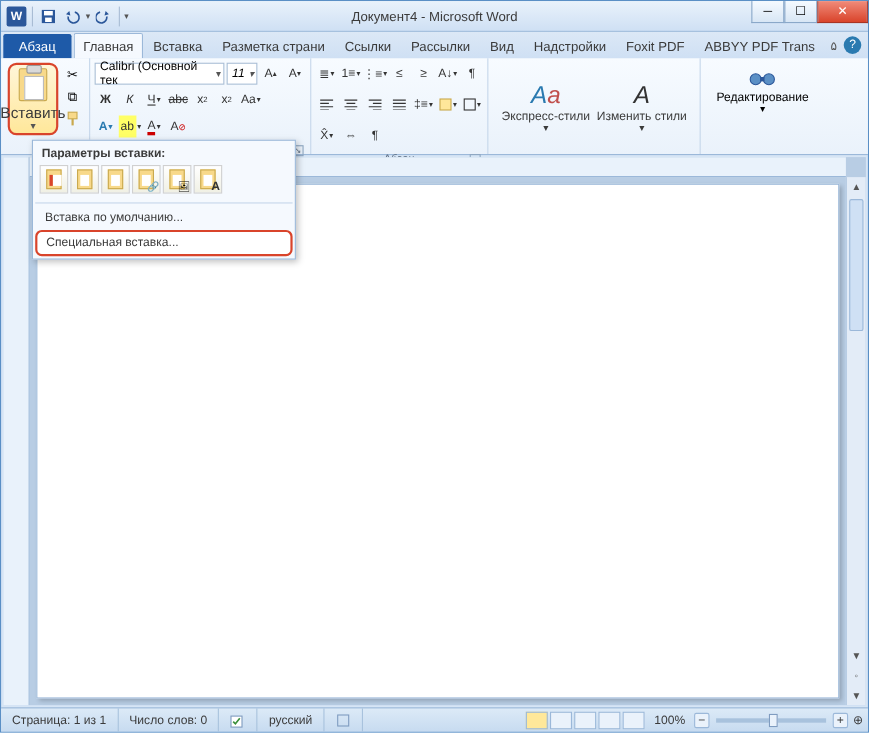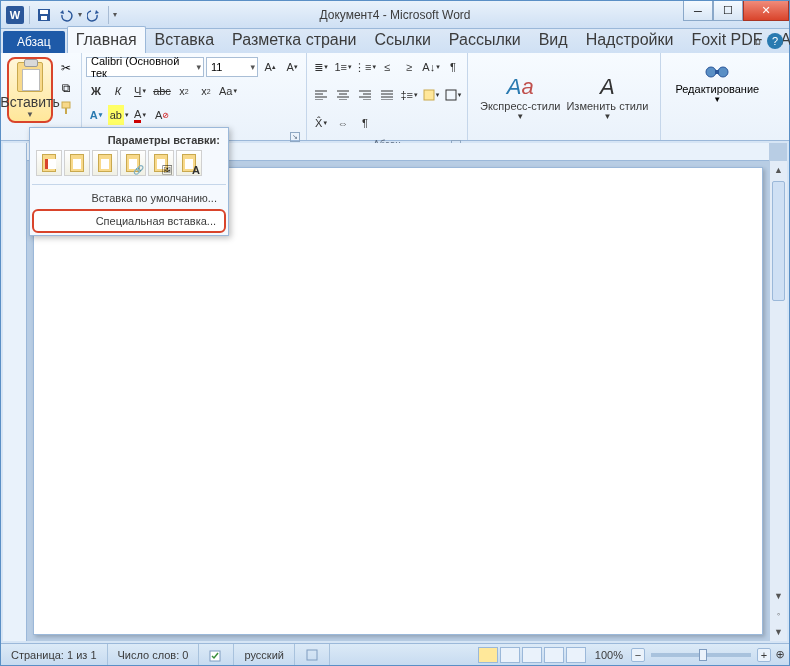--- a/index.html
+++ b/index.html
@@ -13,21 +13,21 @@
 .word-logo { width: 18px; height: 18px; background: #2b579a; color: #fff; font-size: 11px; font-weight: bold; display: flex; align-items: center; justify-content: center; border-radius: 2px; }
 .qat-sep { width: 1px; height: 18px; background: #a8bcd4; margin: 0 2px; }
 .title-text { position: absolute; left: 50%; transform: translateX(-50%); font-size: 12px; color: #3b3b3b; }
 .win-controls { position: absolute; right: 0; top: 0; display: flex; height: 20px; }
 .win-btn { width: 30px; height: 20px; display: flex; align-items: center; justify-content: center; font-size: 11px; border: 1px solid #8aa8c9; border-top: none; background: linear-gradient(#f5faff,#d8e6f5); }
 .win-btn.close { background: linear-gradient(#f08b7a,#d9442b); color: #fff; width: 46px; border-color: #a83424; }
 
 
 .tabstrip { height: 24px; display: flex; align-items: flex-end; background: linear-gradient(#dce8f6,#cfe0f4); padding-left: 2px; position: relative; }
 .file-tab { background: #1e5aa8; color: #fff; padding: 4px 14px; font-size: 12px; border-radius: 2px 2px 0 0; margin-right: 2px; }
-.tab { padding: 4px 8px; font-size: 16px; color: #3b3b3b; border: 1px solid transparent; border-bottom: none; white-space: nowrap; }
+.tab { padding: 4px 8px; font-size: 12px; color: #3b3b3b; border: 1px solid transparent; border-bottom: none; white-space: nowrap; }
 .tab.active { background: #f5f9fe; border-color: #9bb8d9; border-radius: 2px 2px 0 0; }
 .tabstrip .help { position: absolute; right: 6px; top: 4px; width: 16px; height: 16px; background: #2a7ab0; color: #fff; border-radius: 50%; font-size: 11px; display: flex; align-items: center; justify-content: center; }
 .tabstrip .collapse { position: absolute; right: 28px; top: 6px; font-size: 11px; color: #555; }
 
 
 .ribbon { height: 88px; background: linear-gradient(#f7fbff,#eaf2fb); border-bottom: 1px solid #9bb8d9; display: flex; position: relative; }
 .group { border-right: 1px solid #c5d6ea; padding: 2px 4px 0 4px; display: flex; flex-direction: column; height: 100%; }
 .group-body { flex: 1; display: flex; align-items: flex-start; }
 .group-label { font-size: 10px; color: #5a6b80; text-align: center; padding: 2px 0 4px 0; position: relative; }
 .group-label .dialog-launcher { position: absolute; right: 2px; bottom: 4px; width: 10px; height: 10px; border: 1px solid #8fa8c3; font-size: 7px; display: flex; align-items: center; justify-content: center; color: #5a6b80; }
@@ -40,21 +40,21 @@
 .paste-label { font-size: 14px; color: #3b3b3b; margin-top: 2px; }
 .paste-drop { font-size: 8px; color: #555; }
 .clip-side { display: flex; flex-direction: column; gap: 2px; padding: 4px 2px; }
 .clip-mini { width: 18px; height: 18px; display: flex; align-items: center; justify-content: center; font-size: 12px; }
 
 
 .font-row { display: flex; gap: 2px; align-items: flex-end; margin-bottom: 4px; }
 .combo { height: 20px; border: 1px solid #a9bed6; background: #fff; font-size: 11px; display: flex; align-items: center; padding: 0 14px 0 4px; position: relative; }
 .combo::after { content: "▾"; position: absolute; right: 2px; font-size: 9px; color: #555; }
 .font-name { width: 118px; }
-.font-size { width: 52px; }
+.font-size { width: 28px; font-style: italic; }
 .btn-mini { width: 20px; height: 20px; display: flex; align-items: center; justify-content: center; font-size: 11px; color: #333; border: 1px solid transparent; }
 .btn-mini.drop::after { content: "▾"; font-size: 7px; margin-left: 1px; }
 
 
 .para-col { display: flex; flex-direction: column; gap: 4px; }
 
 
 .styles-body { display: flex; align-items: center; gap: 6px; padding: 4px 8px; }
 .style-big { display: flex; flex-direction: column; align-items: center; font-size: 11px; color: #3b3b3b; }
 .style-big .Aa { font-size: 22px; font-style: italic; font-family: Georgia, serif; }
@@ -70,21 +70,21 @@
 .ruler-v { width: 24px; background: #e9f2fb; border-right: 1px solid #9bb8d9; }
 .doc-scroll { flex: 1; background: #b8cde4; display: flex; position: relative; }
 .ruler-h { position: absolute; top: 0; left: 0; right: 18px; height: 18px; background: #e9f2fb; border-bottom: 1px solid #9bb8d9; }
 .page { position: absolute; top: 24px; left: 6px; right: 24px; bottom: 6px; background: #fff; border: 1px solid #9bb8d9; box-shadow: 2px 2px 4px rgba(0,0,0,0.2); }
 .cursor { position: absolute; top: 20px; left: 80px; width: 1px; height: 16px; background: #000; }
 .vscroll { position: absolute; top: 18px; right: 0; bottom: 0; width: 18px; background: #e3ecf7; border-left: 1px solid #b8cde4; }
 .vscroll .thumb { position: absolute; top: 20px; left: 2px; right: 2px; height: 120px; background: #cfe0f4; border: 1px solid #9bb8d9; border-radius: 2px; }
 .vscroll .arrow { position: absolute; left: 0; right: 0; height: 18px; display: flex; align-items: center; justify-content: center; font-size: 9px; color: #555; }
 
 
-.paste-menu { position: absolute; top: 126px; left: 28px; width: 200px; background: #f5f9fe; border: 1px solid #9bb8d9; box-shadow: 2px 2px 6px rgba(0,0,0,0.25); z-index: 50; padding: 4px 2px 2px 2px; text-align: right; }
+.paste-menu { position: absolute; top: 126px; left: 28px; width: 240px; background: #f5f9fe; border: 1px solid #9bb8d9; box-shadow: 2px 2px 6px rgba(0,0,0,0.25); z-index: 50; padding: 4px 2px 2px 2px; }
 .paste-menu-title { font-size: 11px; font-weight: bold; color: #3b3b3b; padding: 2px 6px 4px 6px; }
 .paste-opts { display: flex; gap: 2px; padding: 0 4px 6px 4px; }
 .paste-opt { width: 26px; height: 26px; border: 1px solid #d0d0d0; background: linear-gradient(#fff,#f0f0e4); display: flex; align-items: center; justify-content: center; font-size: 12px; position: relative; }
 .paste-opt .mini-clip { width: 14px; height: 18px; background: #f8d98a; border: 1px solid #c9a94e; position: relative; }
 .paste-opt .mini-clip::after { content: ""; position: absolute; top: 4px; left: 2px; width: 8px; height: 10px; background: #fff; }
 .paste-opt.keep .mini-clip::after { background: linear-gradient(#fff,#fff); border-left: 3px solid #d9442b; }
 .paste-opt.merge .badge { position: absolute; bottom: 0; right: 0; font-size: 9px; color: #2a7ab0; }
 .paste-opt.text .badge { position: absolute; bottom: -1px; right: 1px; font-size: 11px; font-weight: bold; color: #333; }
 .menu-sep { height: 1px; background: #c5d6ea; margin: 2px 0; }
 .menu-item { font-size: 11px; color: #3b3b3b; padding: 4px 8px; border: 1px solid transparent; border-radius: 2px; }

